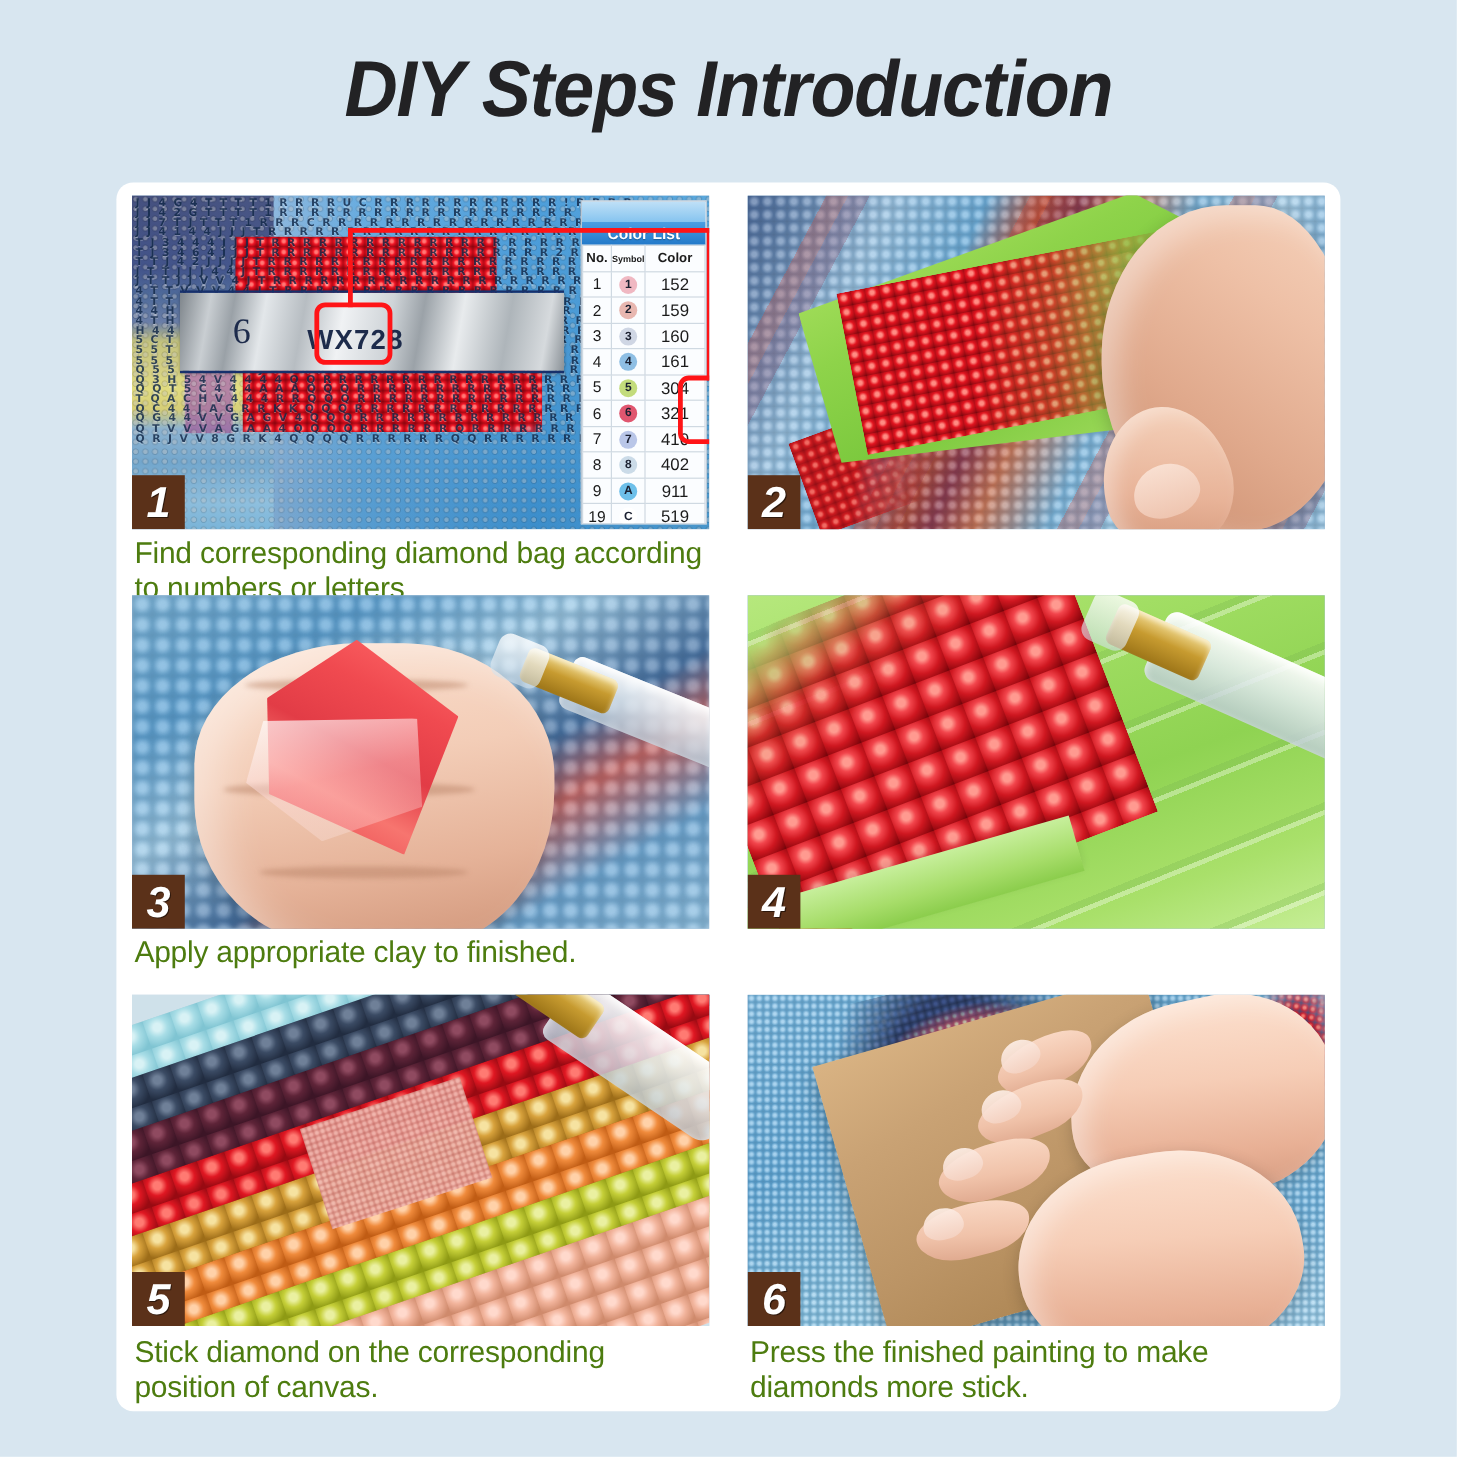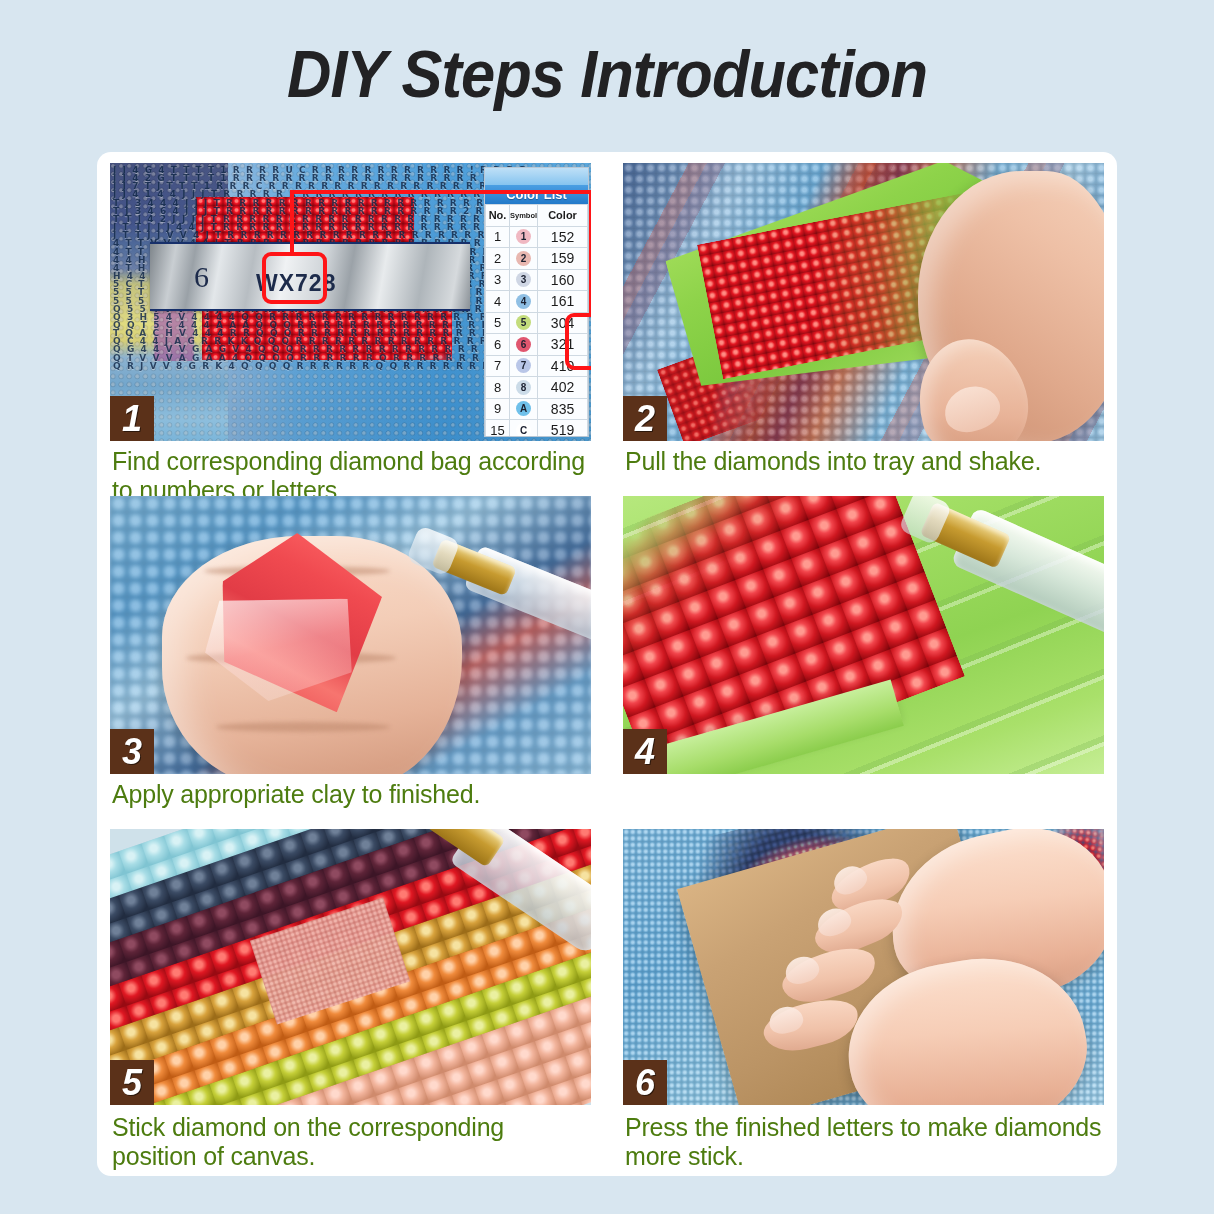--- a/index.html
+++ b/index.html
@@ -662,24 +662,24 @@
                   <td class="col">410</td>
                 </tr>
                 <tr>
                   <td class="no">8</td>
                   <td class="sym"><span class="symdot" style="background: rgb(203, 219, 232);">8</span></td>
                   <td class="col">402</td>
                 </tr>
                 <tr>
                   <td class="no">9</td>
                   <td class="sym"><span class="symdot" style="background: rgb(110, 192, 234);">A</span></td>
-                  <td class="col">835</td>
-                </tr>
-                <tr>
-                  <td class="no">15</td>
+                  <td class="col">911</td>
+                </tr>
+                <tr>
+                  <td class="no">19</td>
                   <td class="sym"><span class="symdot" style="background: rgb(255, 255, 255);">C</span></td>
                   <td class="col">519</td>
                 </tr>
               </tbody>
           </table>
         </div>
 
         <div class="badge">1</div>
       </div>
       <div class="caption">Find corresponding diamond bag according to numbers or letters</div>
@@ -694,21 +694,20 @@
         <div class="p2-tray">
           <div class="p2-tray-body"></div>
           <div class="p2-tray-inner"></div>
           <div class="p2-tray-beads"></div>
         </div>
         <div class="p2-hand"></div>
         <div class="p2-thumb"></div>
         <div class="p2-nail"></div>
         <div class="badge">2</div>
       </div>
-      <div class="caption">Pull the diamonds into tray and shake.</div>
     </div>
 
     <div class="panel">
       <div class="photo">
         <div class="p3-bg"></div>
         <div class="p3-bg-tex"></div>
         <div class="p3-fingers">
           <div class="p3-finger-line" style="left:14%;top:12%;width:62%;height:10px;"></div>
           <div class="p3-finger-line" style="left:8%;top:46%;width:70%;height:12px;"></div>
           <div class="p3-finger-line" style="left:18%;top:74%;width:58%;height:10px;"></div>
@@ -797,17 +796,17 @@
         <div class="p6-finger" style="left:190px;top:76px;width:92px;height:42px;transform:rotate(-22deg);"></div>
         <div class="p6-finger" style="left:158px;top:124px;width:96px;height:44px;transform:rotate(-18deg);"></div>
         <div class="p6-finger" style="left:140px;top:174px;width:96px;height:44px;transform:rotate(-14deg);"></div>
         <div class="p6-nail" style="left:210px;top:38px;width:34px;height:26px;transform:rotate(-26deg);"></div>
         <div class="p6-nail" style="left:194px;top:80px;width:34px;height:26px;transform:rotate(-22deg);"></div>
         <div class="p6-nail" style="left:162px;top:128px;width:34px;height:26px;transform:rotate(-18deg);"></div>
         <div class="p6-nail" style="left:146px;top:178px;width:34px;height:26px;transform:rotate(-14deg);"></div>
 
         <div class="badge">6</div>
       </div>
-      <div class="caption">Press the finished letters to make diamonds more stick.</div>
+      <div class="caption">Press the finished painting to make diamonds more stick.</div>
     </div>
 
   </div>
 </div>
 
 </body></html>

